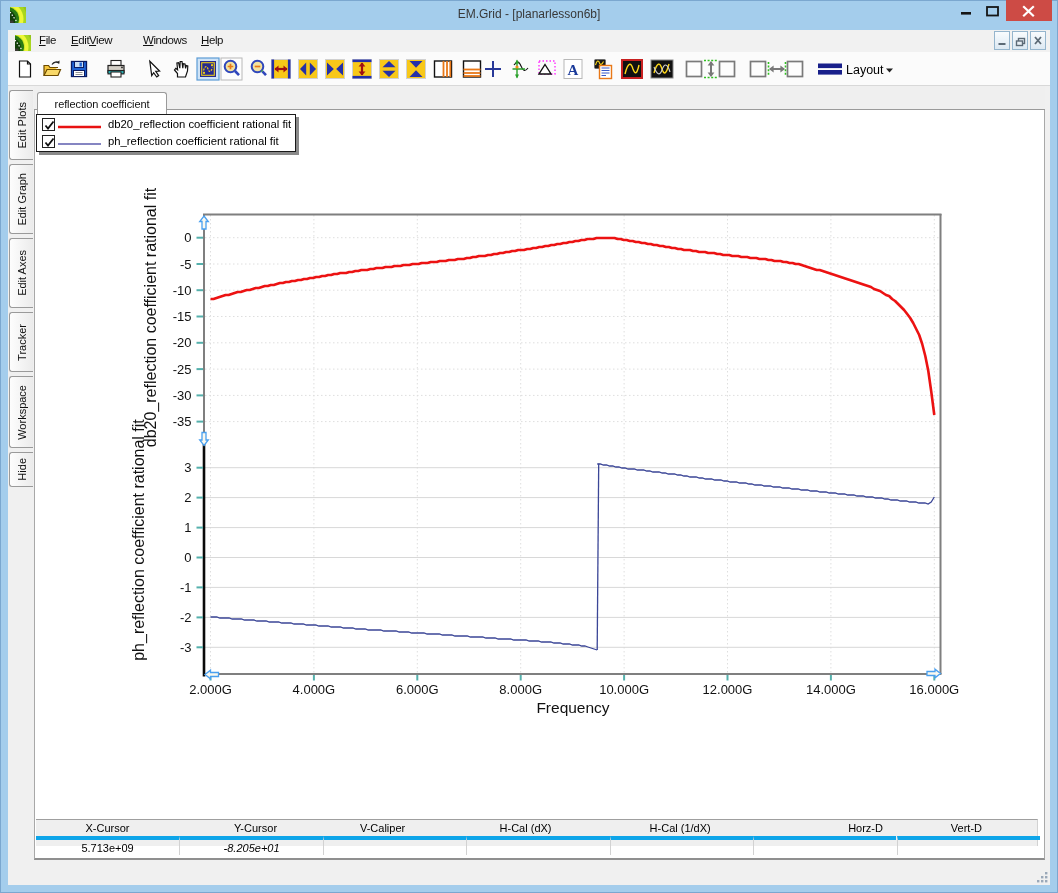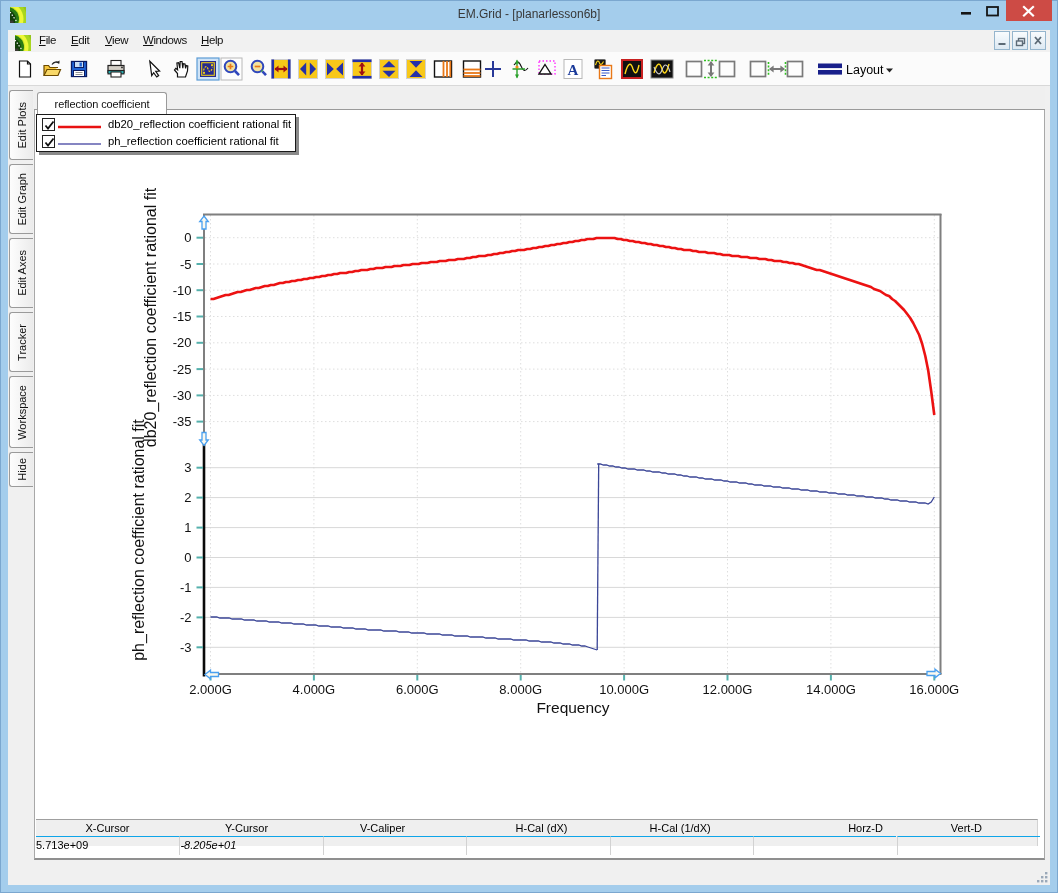--- a/index.html
+++ b/index.html
@@ -18,21 +18,21 @@
 .sidetab{position:absolute;left:9px;width:24px;background:linear-gradient(to right,#fdfdfd,#ebebeb);border:1px solid #9a9a9a;border-right:none;border-radius:3px 0 0 3px;display:flex;align-items:center;justify-content:center;overflow:hidden;}
 .sidetab span{writing-mode:vertical-rl;transform:rotate(180deg);font-size:11px;color:#111;white-space:nowrap;}
 .legend{position:absolute;left:36px;top:114px;width:260px;height:38px;background:#fff;border:1px solid #1a1a1a;box-shadow:3px 3px 0 #8a8a8a;z-index:5;}
 .lrow{position:absolute;left:0;width:100%;height:17px;}
 .lrow .cb{position:absolute;left:5px;top:2px;width:13px;height:13px;background:#fff;border:1px solid #222;}
 .lrow .cb svg{position:absolute;left:0px;top:0px;}
 .lrow .sample{position:absolute;left:21px;top:8px;width:43px;}
 .lrow .ltext{position:absolute;left:71px;top:2px;font-size:11.3px;letter-spacing:0px;color:#000;}
 .statustable{position:absolute;left:36px;top:819px;width:1002px;height:27px;background:#efefef;border-top:1px solid #9f9f9f;border-right:1px solid #d2d2d2;}
 .hcell{position:absolute;top:0;height:16px;font-size:11px;color:#000;text-align:center;line-height:17px;}
-.vcell{position:absolute;top:16px;height:19px;border-top:1px solid #0ea5e9;border-left:1px solid #d2d2d2;font-size:11px;color:#000;text-align:left;line-height:16px;}
+.vcell{position:absolute;top:16px;height:19px;border-top:4px solid #0ea5e9;border-left:1px solid #d2d2d2;font-size:11px;color:#000;text-align:center;line-height:16px;}
 svg.lay{position:absolute;left:0;top:0;pointer-events:none;}
 </style></head><body>
 <div class="win"></div>
 <div class="titletext">EM.Grid - [planarlesson6b]</div>
 <svg class="abs" style="left:10px;top:7px" width="16" height="16" viewBox="0 0 16 16">
 <defs>
       <clipPath id="c10">
         <rect x="0" y="0" width="16" height="16"></rect>
       </clipPath>
     </defs>
@@ -66,21 +66,21 @@
 <circle cx="-3" cy="12" r="16.5" fill="#eef838"></circle>
 <circle cx="-3" cy="12" r="13" fill="#cfe828"></circle>
 <circle cx="-3" cy="12" r="12" fill="#2a7a14"></circle>
 <circle cx="-3" cy="12" r="8.8" fill="#123f0a"></circle>
 <path d="M0,5 L7,15" stroke="#ffffff" stroke-width="1.2" stroke-dasharray="1.4 1.8"></path>
 <rect x="0" y="13.5" width="3.5" height="2.5" fill="#3a3a34"></rect>
 </g>
   </svg>
 <div class="menuitem" style="left:39px"><u>F</u>ile</div>
 <div class="menuitem" style="left:71px"><u>E</u>dit</div>
-<div class="menuitem" style="left:105px"><u>V</u>iew</div>
+<div class="menuitem" style="left:89px"><u>V</u>iew</div>
 <div class="menuitem" style="left:143px"><u>W</u>indows</div>
 <div class="menuitem" style="left:201px"><u>H</u>elp</div>
 <svg class="abs" style="left:994px;top:31px" width="54" height="20" viewBox="0 0 54 20">
 <defs>
       <linearGradient id="mdib" x1="0" y1="0" x2="0" y2="1">
 <stop offset="0" stop-color="#f9fcfe"></stop>
         <stop offset="1" stop-color="#dce8f2"></stop>
       </linearGradient>
     </defs>
 <rect x="0.5" y="0.5" width="15" height="18" fill="url(#mdib)" stroke="#95b5cd"></rect>
@@ -300,23 +300,23 @@
         </svg>
       </span>
       <svg class="sample" height="6" width="43">
         <line x1="0" y1="3" x2="43" y2="3" stroke="#8585c2" stroke-width="1.8"></line>
       </svg>
       <span class="ltext">ph_reflection coefficient rational fit</span>
     </div>
 </div>
 <div class="statustable">
     <div class="hcell" style="left:0.0px;width:143.1px">X-Cursor</div>
-    <div class="hcell" style="left:139px;width:143.1px">Y-Cursor</div>
+    <div class="hcell" style="left:148px;width:143.1px">Y-Cursor</div>
     <div class="hcell" style="left:275px;width:143.1px">V-Caliper</div>
-    <div class="hcell" style="left:434px;width:143.1px">H-Cal (dX)</div>
+    <div class="hcell" style="left:418px;width:143.1px">H-Cal (dX)</div>
     <div class="hcell" style="left:572.6px;width:143.1px">H-Cal (1/dX)</div>
     <div class="hcell" style="left:758px;width:143.1px">Horz-D</div>
     <div class="hcell" style="left:858.9px;width:143.1px">Vert-D</div>
     <div class="vcell" style="left:0.0px;width:143.1px;border-left:none;">5.713e+09</div>
     <div class="vcell" style="left:143.4px;width:143.4px;font-style:italic;">-8.205e+01</div>
     <div class="vcell" style="left:286.9px;width:143.4px;"></div>
     <div class="vcell" style="left:430.3px;width:143.4px;"></div>
     <div class="vcell" style="left:573.7px;width:143.4px;"></div>
     <div class="vcell" style="left:717.1px;width:143.4px;"></div>
     <div class="vcell" style="left:860.6px;width:143.4px;"></div>

